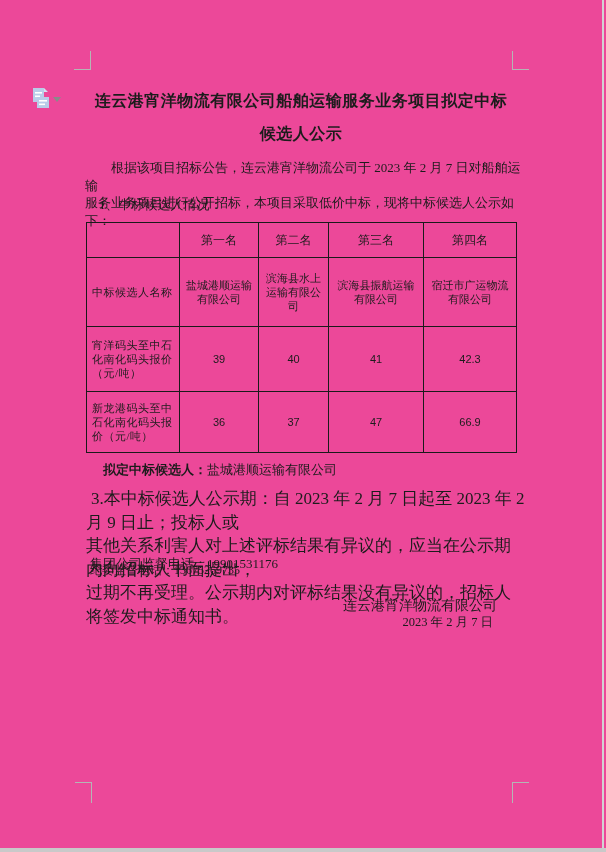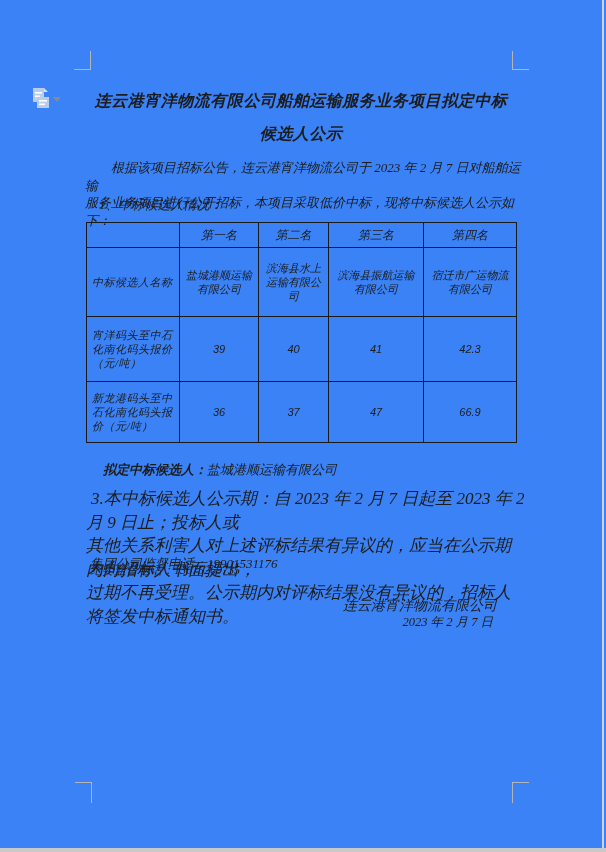--- a/index.html
+++ b/index.html
@@ -1,19 +1,19 @@
 <!DOCTYPE html>
 <html><head>
 <meta charset="utf-8">
 <style>
   * { margin: 0; padding: 0; box-sizing: border-box; }
   html, body { width: 606px; height: 852px; background: #ffffff; overflow: hidden; }
   body { font-family: "Liberation Serif", "DejaVu Serif", serif; color: #1c1c1c; }
 
-  .page { position: relative; width: 606px; height: 852px; background: #3b82f6; font-style: italic; }
+  .page { position: relative; width: 606px; height: 852px; background: #ec4899; }
 
   
   .edge-right  { position: absolute; left: 602px; top: 0; width: 2px; height: 852px; background: #d2d2d2; }
   .edge-bottom { position: absolute; left: 0; top: 848px; width: 606px; height: 4px; background: #c9c9c9; }
 
   
   .cropmark { position: absolute; width: 17px; height: 19px; }
   .cm-tl { left: 74px;  top: 51px;  border-right: 1px solid #b5b5b5; border-bottom: 1px solid #b5b5b5; }
   .cm-tr { left: 512px; top: 51px;  border-left: 1px solid #b5b5b5;  border-bottom: 1px solid #b5b5b5; }
   .cm-bl { left: 75px;  top: 782px; height: 21px; border-right: 1px solid #b5b5b5; border-top: 1px solid #b5b5b5; }
@@ -93,21 +93,21 @@
 
   <table class="bid">
     <colgroup>
       <col style="width:93px">
         <col style="width:79px">
         <col style="width:70px">
         <col style="width:95px">
         <col style="width:93px">
     </colgroup>
     <tbody>
-        <tr style="height:25px">
+        <tr style="height:35px">
       <th></th>
       <th>第一名</th>
       <th>第二名</th>
       <th>第三名</th>
       <th>第四名</th>
     </tr>
     <tr style="height:69px">
       <td class="lbl">中标候选人名称</td>
       <td class="name">盐城港顺运输
 有限公司</td>

